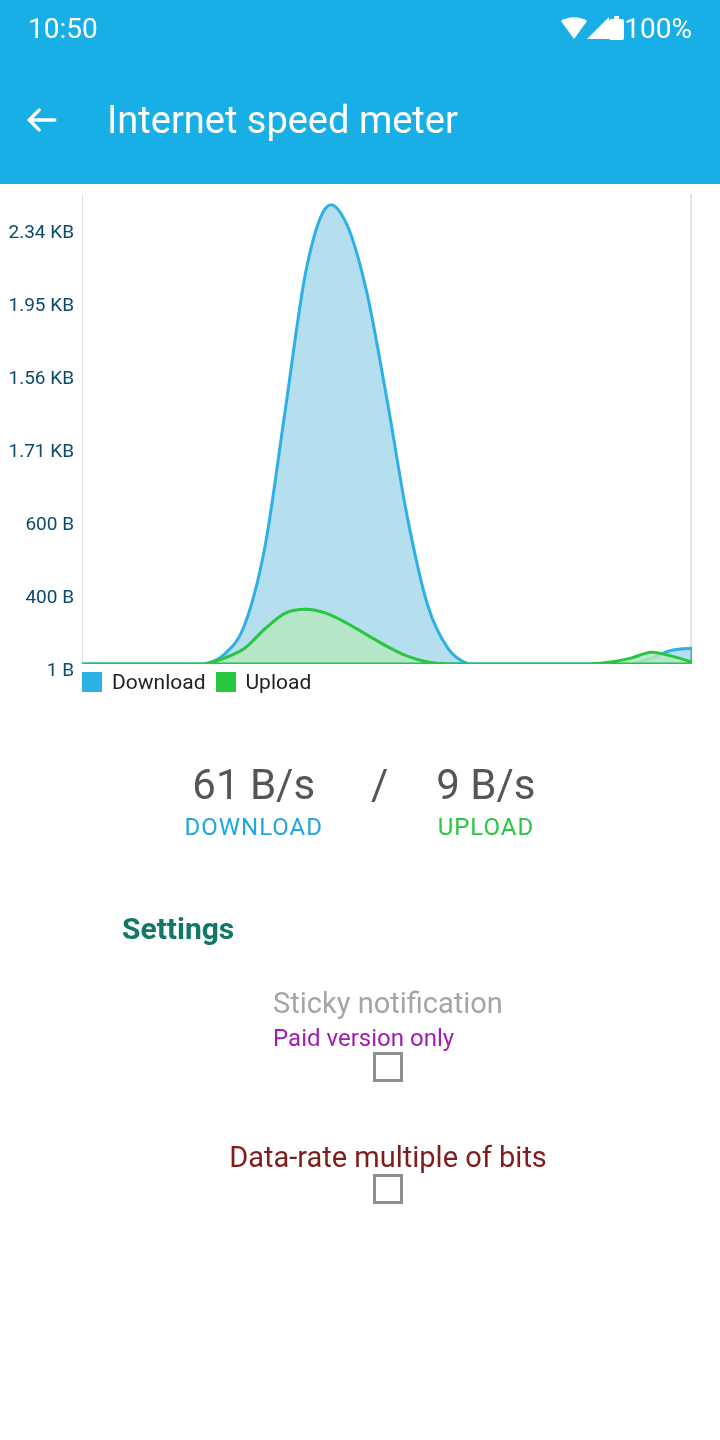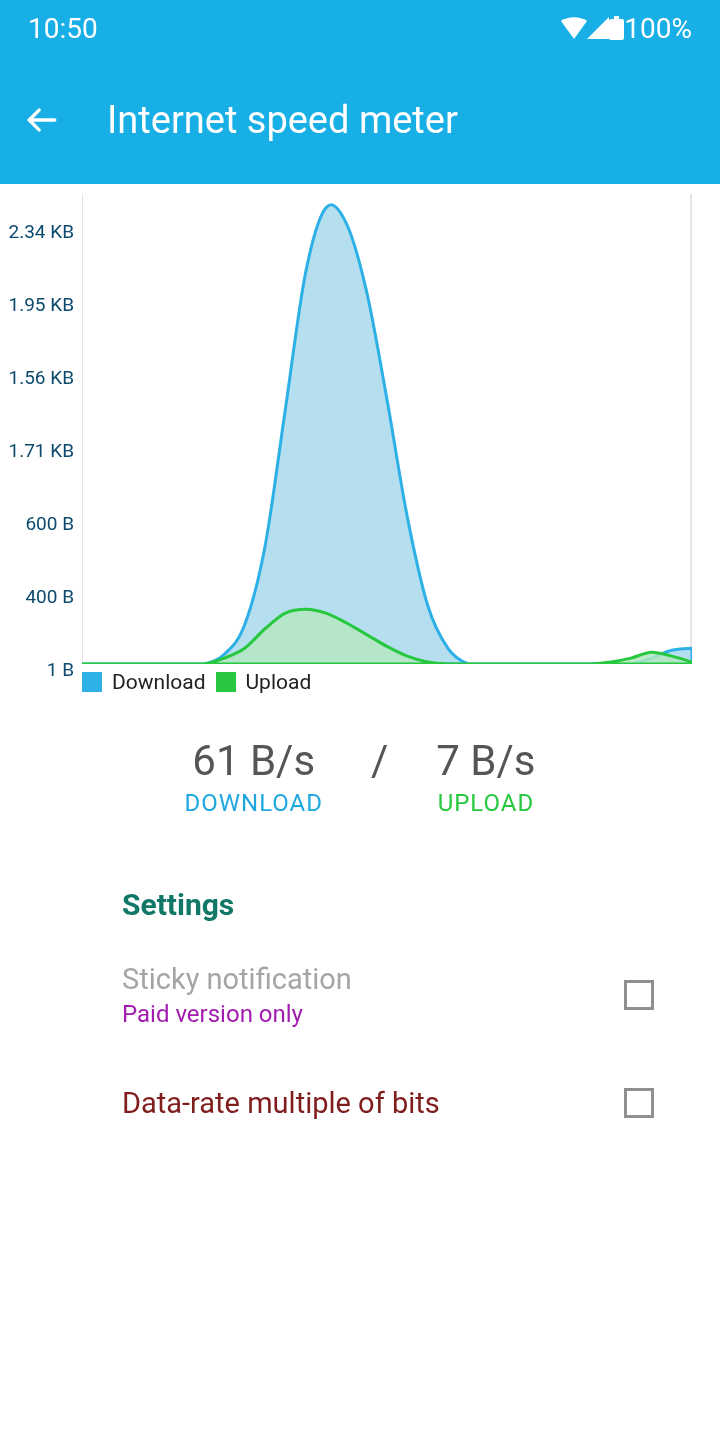--- a/index.html
+++ b/index.html
@@ -36,35 +36,35 @@
     position:absolute; left:82px; bottom:10px; display:flex; align-items:center; gap:10px;
     font-size:21px; color:#222;
   }
   .legend .swatch { width:20px; height:20px; display:inline-block; }
   .legend .dl { background:#2CB0E6; }
   .legend .ul { background:#27C840; }
 
   
   .readout {
     display:flex; justify-content:center; align-items:flex-start; gap:48px;
-    margin-top:32px;
+    margin-top:56px;
   }
   .readout .col { text-align:center; }
   .readout .val { font-size:42px; color:#555; font-weight:400; }
   .readout .lbl { font-size:24px; letter-spacing:1px; margin-top:4px; }
   .readout .dl-lbl { color:#1FA7E0; }
   .readout .ul-lbl { color:#27C840; }
   .readout .slash { font-size:42px; color:#555; margin-top:0; }
 
   
   .settings { margin-top:70px; padding:0 0 0 122px; }
   .settings-header { color:#117867; font-size:30px; font-weight:700; margin-bottom:40px; }
   .setting-row {
     display:flex; align-items:center; justify-content:space-between;
-    padding:0 66px 0 0; margin-bottom:58px;
+    padding:0 66px 0 0; margin-bottom:58px;flex-direction:column;
   }
   .setting-text .t1 { font-size:29px; color:#7f1d1d; }
   .setting-text .t2 { font-size:24px; color:#a21caf; margin-top:4px; }
   .setting-row.disabled .t1 { color:#A5A5A5; }
   .checkbox {
     width:30px; height:30px; border:3px solid #8F8F8F; flex-shrink:0;
   }
 </style>
 </head>
 <body>
@@ -128,21 +128,21 @@
   </div>
 </div>
 
 <div class="readout">
   <div class="col">
     <div class="val">61 B/s</div>
     <div class="lbl dl-lbl">DOWNLOAD</div>
   </div>
   <div class="slash">/</div>
   <div class="col">
-    <div class="val">7 B/s</div>
+    <div class="val">9 B/s</div>
     <div class="lbl ul-lbl">UPLOAD</div>
   </div>
 </div>
 
 <div class="settings">
   <div class="settings-header">Settings</div>
 
   <div class="setting-row disabled">
     <div class="setting-text">
       <div class="t1">Sticky notification</div>

